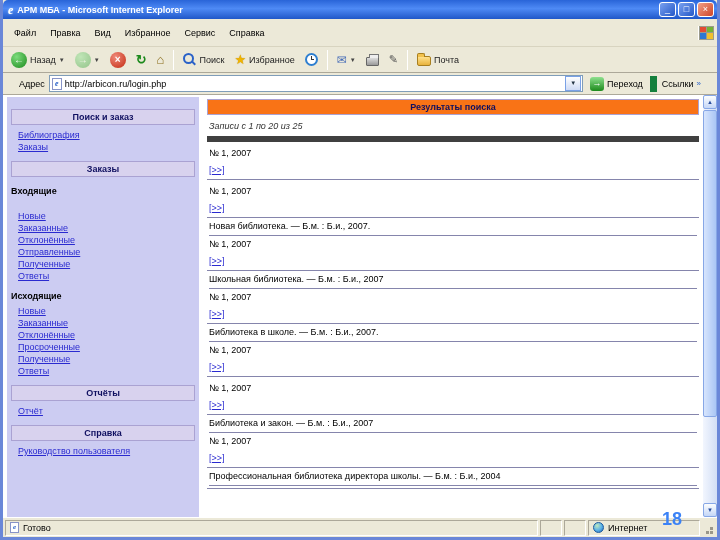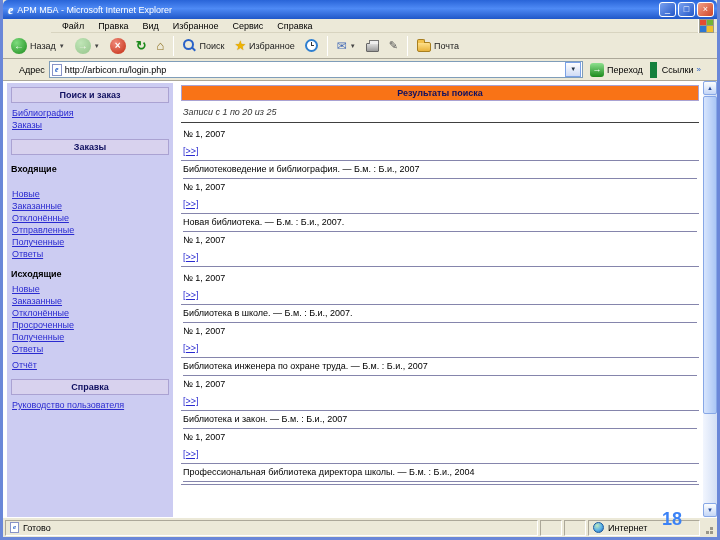--- a/index.html
+++ b/index.html
@@ -6,30 +6,30 @@
   html,body { width:720px; height:540px; overflow:hidden; }
   body { font-family:"Liberation Sans",sans-serif; background:#fff; position:relative; }
 
   .window { width:720px; height:540px; display:flex; flex-direction:column;
     border-left:3px solid #6a87d8; border-right:3px solid #6a87d8; border-bottom:3px solid #6a87d8; background:#ece9d8; }
 
   
   .titlebar { height:19px; flex:0 0 auto; display:flex; align-items:center; padding:0 3px 0 5px;
     background:linear-gradient(to bottom,#2964d8 0%,#4e8af5 45%,#1f57c8 100%); border-radius:5px 5px 0 0; }
   .ie-icon { color:#fff; font:bold italic 12px/12px "Liberation Serif",serif; margin-right:4px; text-shadow:0 0 2px #9ccaff; }
-  .title-text { color:#fff; font-size:9px; font-weight:normal; flex:1; white-space:nowrap; overflow:hidden; }
+  .title-text { color:#fff; font-size:9px; font-weight:bold; flex:1; white-space:nowrap; overflow:hidden; }
   .win-buttons { display:flex; gap:2px; }
   .wbtn { width:17px; height:15px; border:1px solid #fff; border-radius:3px; color:#fff;
     font-size:9px; line-height:13px; text-align:center; }
   .wbtn.mm { background:linear-gradient(135deg,#7aa1ef,#2458c8); }
   .wbtn.close { background:linear-gradient(135deg,#f0a088,#cf4527); }
 
   
-  .menubar { height:14px; flex:0 0 auto; background:#ece9d8; display:flex; align-items:center;
-    border-bottom:1px solid #d8d4c0; padding-left:4px;margin-left:48px; }
+  .menubar { height:28px; flex:0 0 auto; background:#ece9d8; display:flex; align-items:center;
+    border-bottom:1px solid #d8d4c0; padding-left:4px; }
   .menu-item { font-size:9px; padding:2px 7px; color:#000; }
   .menu-spacer { flex:1; }
   .win-logo { width:16px; height:14px; display:grid; grid-template-columns:1fr 1fr; grid-template-rows:1fr 1fr;
     gap:1px; background:#9a9a8c; padding:1px; margin-right:3px; border-left:1px solid #fff; }
   .win-logo i:nth-child(1){background:#e34b32;} .win-logo i:nth-child(2){background:#73b336;}
   .win-logo i:nth-child(3){background:#2d77d3;} .win-logo i:nth-child(4){background:#f0c02e;}
 
   
   .toolbar { height:26px; flex:0 0 auto; background:#ece9d8; display:flex; align-items:center;
     padding:0 4px; border-bottom:1px solid #aca899; gap:2px; }
@@ -75,34 +75,34 @@
     font-size:6px; text-align:center; line-height:13px; color:#234; }
   .go-btn { display:flex; align-items:center; gap:3px; padding:1px 3px; }
   .go-icon { width:14px; height:14px; border-radius:3px; background:linear-gradient(#8ee08e,#1c8a1c);
     color:#fff; text-align:center; line-height:13px; font-size:9px; font-weight:bold; }
   .links-area { display:flex; align-items:center; gap:3px; border-left:7px solid #15803d; padding-left:5px; height:16px; }
   .chev { color:#2a62c8; font-size:8px; }
 
   
   .content { flex:1; display:flex; overflow:hidden; background:#fff; }
   .page { flex:1; display:flex; padding:2px 4px 0 4px; overflow:hidden; background:#fff; }
-  .sidebar { width:166px; flex:0 0 auto; background:#ccccf2; padding:2px 3px; overflow:hidden; }
+  .sidebar { width:192px; flex:0 0 auto; background:#ccccf2; padding:10px 3px; overflow:hidden; }
   .side-header { background:#d8d2ee; border:1px solid #aaa2d2; text-align:center; font-size:9px; font-weight:bold;
     color:#101060; padding:2px 0; margin:2px 1px 4px; }
   .side-header.mt { margin-top:8px; }
   .slink { display:block; color:#2a2ad0; text-decoration:underline; font-size:9px; line-height:12px;
     padding-left:2px; cursor:pointer; }
-  .side-links { margin:4px 0 0 0; }
+  .side-links { margin:4px 0 0 6px; }
   .side-group-title { font-weight:bold; font-size:9px; margin:9px 0 0 1px; color:#000; }
   .side-links.gap { margin-top:14px; }
 
   .main { flex:1; margin-left:8px; overflow:hidden; }
   .results-header-bar { background:#f97316; border:1px solid #aaa2d2; text-align:center; font-size:9px;
     font-weight:bold; color:#101060; padding:2px 0; margin:2px 0 2px; }
-  .summary { font-size:9px; line-height:11px; font-style:italic; color:#333; padding:4px 2px 4px; border-bottom:1px solid #404040; }
+  .summary { font-size:9px; line-height:11px; font-style:italic; color:#333; padding:4px 2px 4px; border-bottom:6px solid #404040; }
   .record { border-bottom:1px solid #8585ac; padding:3px 2px 2px; }
   .rec-title { font-size:9px; line-height:11px; color:#000; padding-bottom:3px; border-bottom:1px solid #8585ac; }
   .rec-issue { font-size:9px; line-height:11px; margin-top:3px; color:#000; }
   .rec-more { display:inline-block; font-size:9px; line-height:11px; color:#2a2ad0; text-decoration:underline; margin-top:1px; cursor:pointer; }
 
   
   .scrollbar { width:14px; flex:0 0 auto; background:linear-gradient(90deg,#f2f6fe,#d2def5); display:flex; flex-direction:column; }
   .scroll-btn { height:14px; flex:0 0 auto; background:linear-gradient(#fdfefe,#c4d6f7); border:1px solid #87a7e6;
     border-radius:2px; color:#2a4f9e; font-size:6px; text-align:center; line-height:12px; }
   .scroll-track { flex:1; position:relative; }
@@ -249,20 +249,21 @@
         <div class="side-group-title">Исходящие</div>
         <div class="side-links">
 
         <a class="slink">Новые</a>
             <a class="slink">Заказанные</a>
             <a class="slink">Отклонённые</a>
             <a class="slink">Просроченные</a>
             <a class="slink">Полученные</a>
             <a class="slink">Ответы</a>
           </div>
+        <div class="side-header mt">Отчёты</div>
         <div class="side-links">
 
         <a class="slink">Отчёт</a>
           </div>
         <div class="side-header mt">Справка</div>
         <div class="side-links">
 
         <a class="slink">Руководство пользователя</a>
           </div>
       </div>
@@ -271,44 +272,43 @@
         <div class="results-header-bar">Результаты поиска</div>
         <div class="summary">Записи с 1 по 20 из 25</div>
         <div>
 
             <div class="record">
               <div class="rec-issue">№ 1, 2007</div>
               <a class="rec-more">[&gt;&gt;]</a>
             </div>
 
             <div class="record">
-              <div class="rec-title">Библиотековедение и библиография. — Б.м. : Б.и., 2007</div>
               <div class="rec-issue">№ 1, 2007</div>
               <a class="rec-more">[&gt;&gt;]</a>
             </div>
 
             <div class="record">
               <div class="rec-title">Новая библиотека. — Б.м. : Б.и., 2007.</div>
               <div class="rec-issue">№ 1, 2007</div>
               <a class="rec-more">[&gt;&gt;]</a>
             </div>
 
             <div class="record">
+              <div class="rec-title">Школьная библиотека. — Б.м. : Б.и., 2007</div>
               <div class="rec-issue">№ 1, 2007</div>
               <a class="rec-more">[&gt;&gt;]</a>
             </div>
 
             <div class="record">
               <div class="rec-title">Библиотека в школе. — Б.м. : Б.и., 2007.</div>
               <div class="rec-issue">№ 1, 2007</div>
               <a class="rec-more">[&gt;&gt;]</a>
             </div>
 
             <div class="record">
-              <div class="rec-title">Библиотека инженера по охране труда. — Б.м. : Б.и., 2007</div>
               <div class="rec-issue">№ 1, 2007</div>
               <a class="rec-more">[&gt;&gt;]</a>
             </div>
 
             <div class="record">
               <div class="rec-title">Библиотека и закон. — Б.м. : Б.и., 2007</div>
               <div class="rec-issue">№ 1, 2007</div>
               <a class="rec-more">[&gt;&gt;]</a>
             </div>
 

